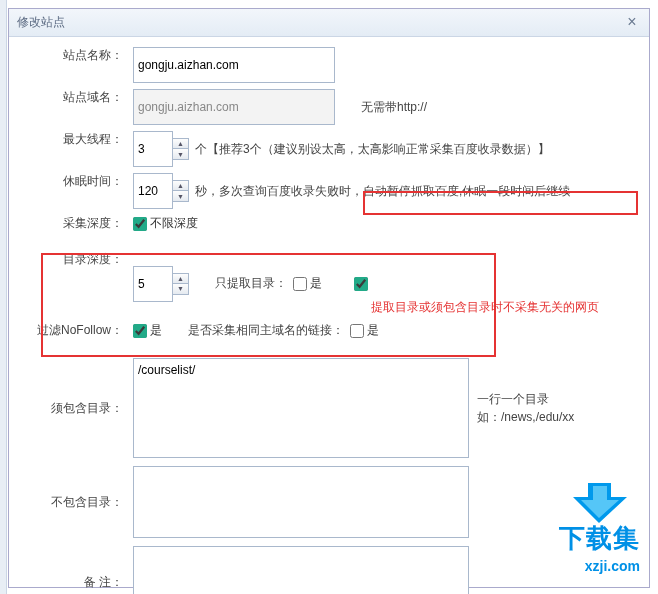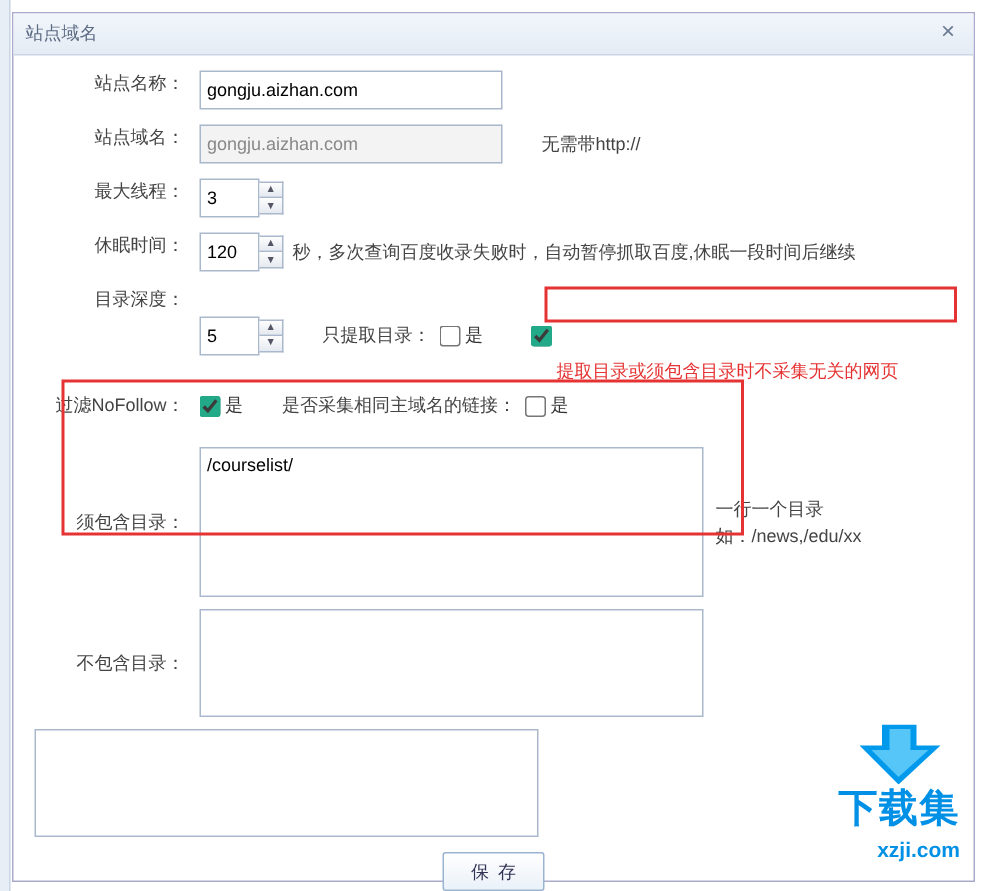--- a/index.html
+++ b/index.html
@@ -5,21 +5,21 @@
   * { box-sizing: border-box; margin: 0; padding: 0; }
   body { font-family: "Microsoft YaHei", Arial, sans-serif; font-size: 12px; color: #333; background: #fff; width: 658px; height: 594px; overflow: hidden; position: relative; }
   .dialog { position: absolute; left: 8px; top: 8px; width: 642px; height: 580px; border: 1px solid #aac; background: #fff; }
   .titlebar { height: 28px; background: linear-gradient(#f2f6fb, #e4ecf5); border-bottom: 1px solid #cbd6e5; display: flex; align-items: center; padding: 0 8px; }
   .titlebar .title { flex: 1; color: #5b6a82; font-size: 12px; }
   .titlebar .close { width: 18px; height: 18px; text-align: center; line-height: 16px; color: #6b7b92; font-size: 16px; cursor: pointer; }
   .content { padding: 10px 14px 6px 14px; position: relative; }
   .row { display: flex; align-items: flex-start; min-height: 30px; margin-bottom: 6px; }
   .label { width: 110px; text-align: right; padding-right: 10px; color: #444; }
   .field { display: flex; align-items: center; gap: 6px; flex: 1; flex-wrap: wrap; }
-  input[type="text"] { height: 26px; border: 1px solid #a9b8cc; padding: 0 4px; font-size: 12px; font-family: inherit; }
+  input[type="text"] { height: 36px; border: 1px solid #a9b8cc; padding: 0 4px; font-size: 12px; font-family: inherit; }
   input.site { width: 202px; }
   input.domain { width: 202px; background: #f3f3f3; color: #888; }
   input.num { width: 40px; text-align: left; }
   .spin { display: flex; align-items: center; }
   .spin-btns { display: flex; flex-direction: column; border: 1px solid #a9b8cc; border-left: none; height: 22px; }
   .spin-btns .sb { width: 15px; height: 10px; background: linear-gradient(#fdfdfd,#e5eaf0); font-size: 7px; display:flex; align-items:center; justify-content:center; cursor:pointer; color:#556; }
   .spin-btns .sb:first-child { border-bottom:1px solid #a9b8cc; }
   .hint { color: #444; }
   .chk { display:inline-flex; align-items:center; gap:3px; }
   .chk input { width:14px; height:14px; accent-color:#2a8; cursor:pointer; }
@@ -42,21 +42,21 @@
   .redbox-a { left: 41px; top: 253px; width: 455px; height: 104px; }
   .redbox-b { left: 363px; top: 191px; width: 275px; height: 24px; }
 </style>
 </head>
 <body>
 
 <div class="left-edge"></div>
 
 <div class="dialog">
   <div class="titlebar">
-    <div class="title">站点域名</div>
+    <div class="title">修改站点</div>
     <div class="close">×</div>
   </div>
 
   <div class="content">
 
     <div class="row">
       <div class="label">站点名称：</div>
       <div class="field">
         <input type="text" class="site" value="gongju.aizhan.com" style="">
       </div>
@@ -73,37 +73,47 @@
     <div class="row">
       <div class="label">最大线程：</div>
       <div class="field">
         <div class="spin">
           <input type="text" class="num" value="3" style="">
           <div class="spin-btns">
             <div class="sb">▲</div>
             <div class="sb">▼</div>
           </div>
         </div>
+        <span class="hint">个【推荐3个（建议别设太高，太高影响正常采集百度收录数据）】</span>
       </div>
     </div>
 
     <div class="row">
       <div class="label">休眠时间：</div>
       <div class="field">
         <div class="spin">
           <input type="text" class="num" value="120" style="">
           <div class="spin-btns">
             <div class="sb">▲</div>
             <div class="sb">▼</div>
           </div>
         </div>
         <span class="hint">秒，多次查询百度收录失败时，自动暂停抓取百度,休眠一段时间后继续</span>
       </div>
     </div>
 
+    <div class="row">
+      <div class="label">采集深度：</div>
+      <div class="field">
+        <label class="chk">
+          <input type="checkbox" checked="" style="">
+          <span>不限深度</span>
+        </label>
+      </div>
+    </div>
 
     <div class="row">
       <div class="label">目录深度：</div>
       <div class="field">
         <div class="spin">
           <input type="text" class="num" value="5" style="">
           <div class="spin-btns">
             <div class="sb">▲</div>
             <div class="sb">▼</div>
           </div>
@@ -144,20 +154,21 @@
         <div>如：/news,/edu/xx</div>
       </div>
     </div>
 
     <div class="row textarea-wrap" style="align-items:center; margin-top:8px;">
       <div class="label">不包含目录：</div>
       <textarea class="ta2" style=""></textarea>
     </div>
 
     <div class="row textarea-wrap" style="align-items:center; margin-top:8px;">
+      <div class="label">备   注：</div>
       <textarea class="ta3" style=""></textarea>
     </div>
 
     <div class="buttons">
       <button class="btn">保存</button>
     </div>
 
   </div>
 </div>
 

